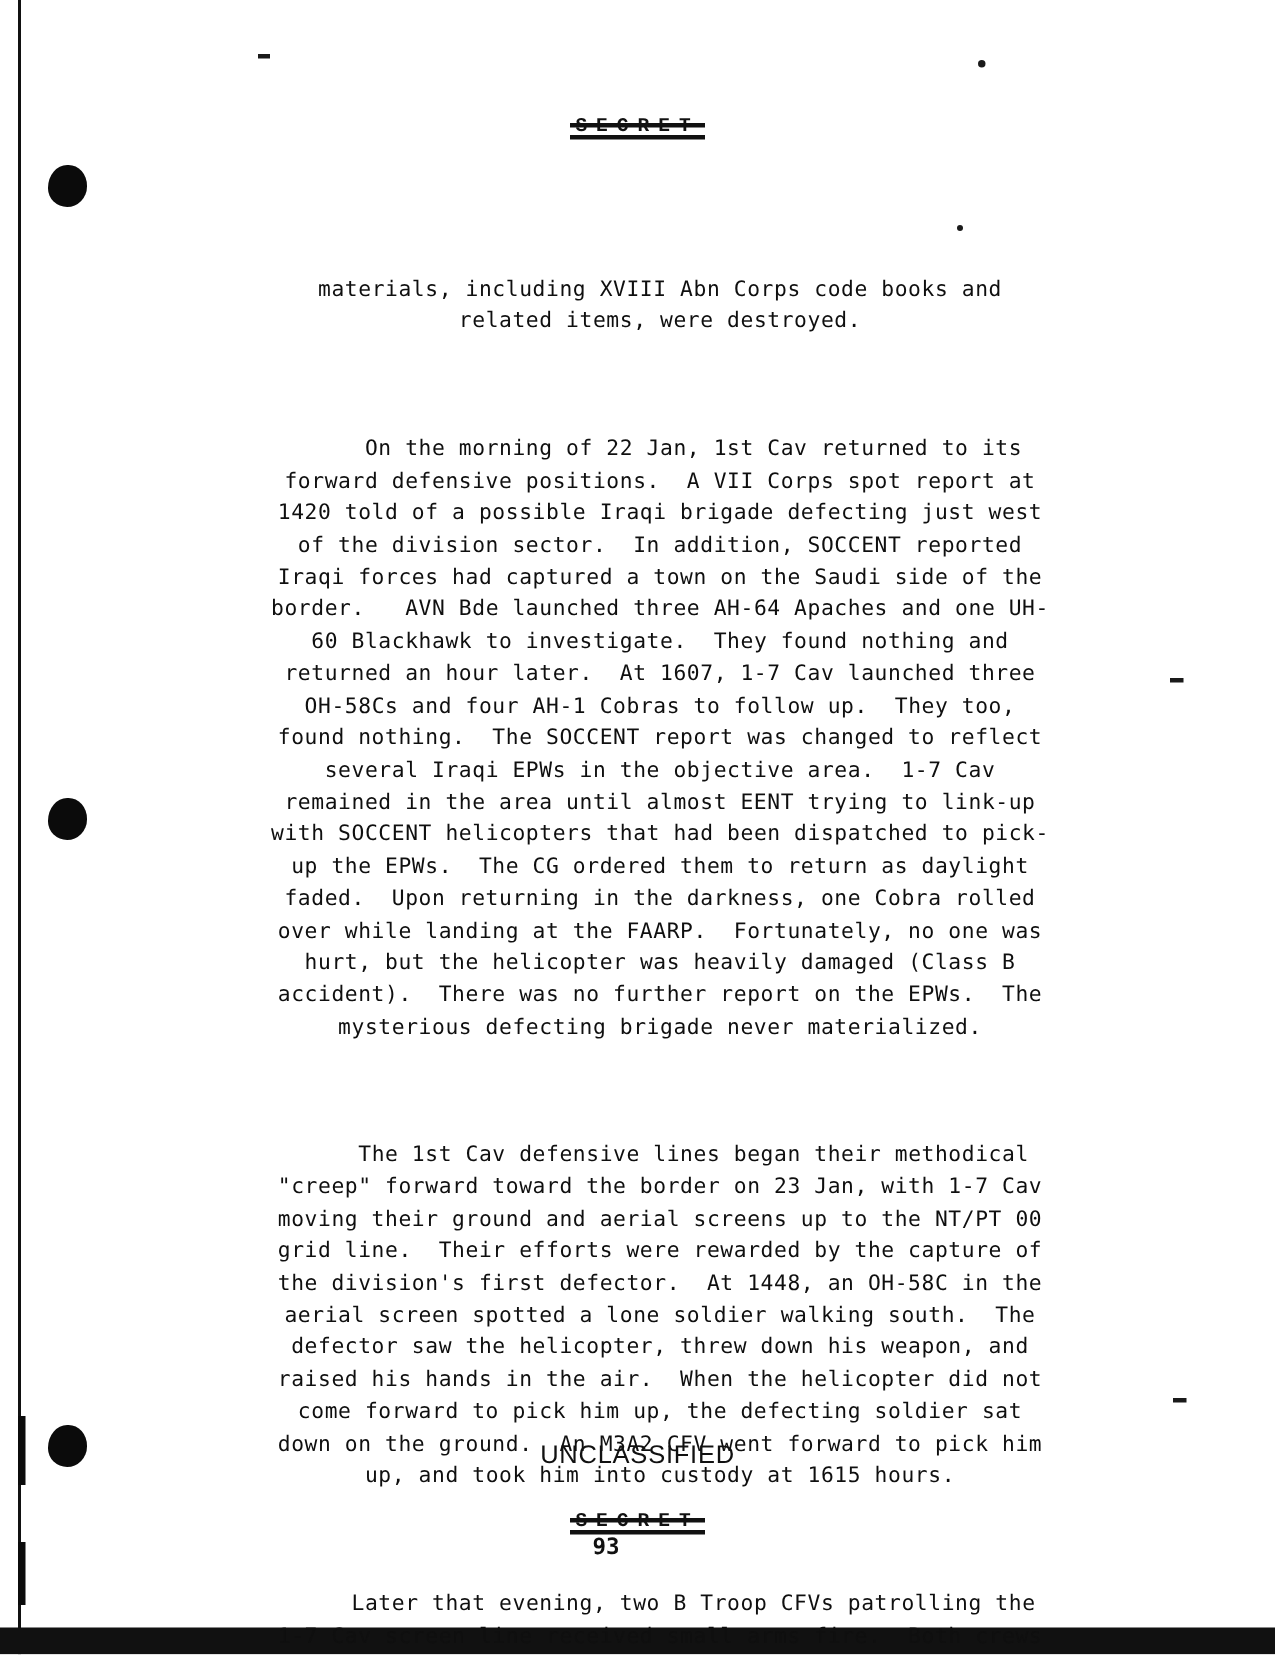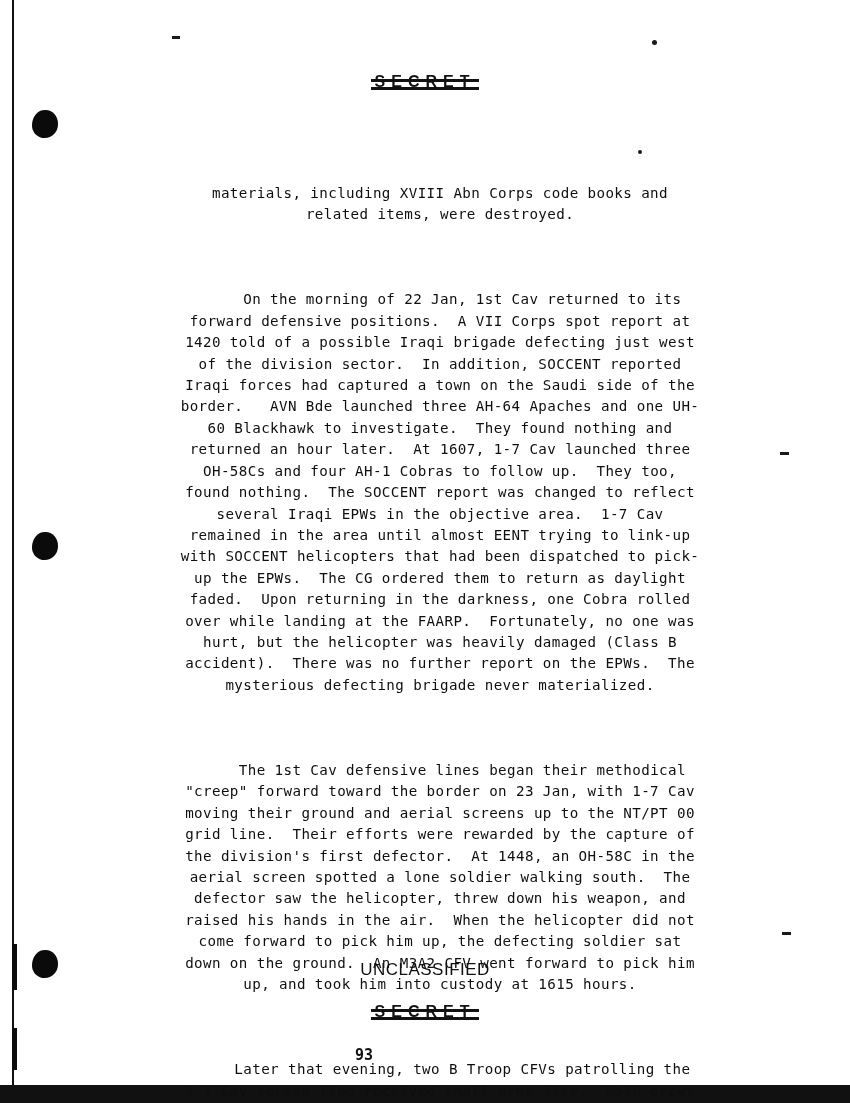--- a/index.html
+++ b/index.html
@@ -85,22 +85,22 @@
   .classif-bottom {
     position: absolute;
     left: 0;
     top: 1002px;
     width: 850px;
     text-align: center;
   }
   .stamp {
     display: inline-block;
     position: relative;
-    font-family: Liberation Sans, sans-serif;
-    font-size: 16px;
+    font-family: Liberation Mono, monospace;
+    font-size: 13px;
     font-weight: bold;
     letter-spacing: 6px;
     color: #111;
   }
   .stamp::before,
   .stamp::after {
     content: "";
     position: absolute;
     left: -4px;
     right: -4px;
@@ -118,27 +118,28 @@
     text-align: center;
     font-family: "Liberation Sans", sans-serif;
     font-size: 17px;
     color: #111;
     letter-spacing: 0.5px;
   }
 
   .page-number {
     position: absolute;
     left: 0;
-    top: 1046px;
+    top: 1022px;
     width: 728px;
     text-align: center;
     font-family: "DejaVu Sans Mono", monospace;
     font-size: 15px;
     font-weight: bold;
     color: #111;
+    padding-left: 40px;
   }
 
   
   .body-text {
     position: absolute;
     left: 140px;
     top: 140px;
     width: 600px;
     font-family: "DejaVu Sans Mono", monospace;
     font-size: 14.2px;

